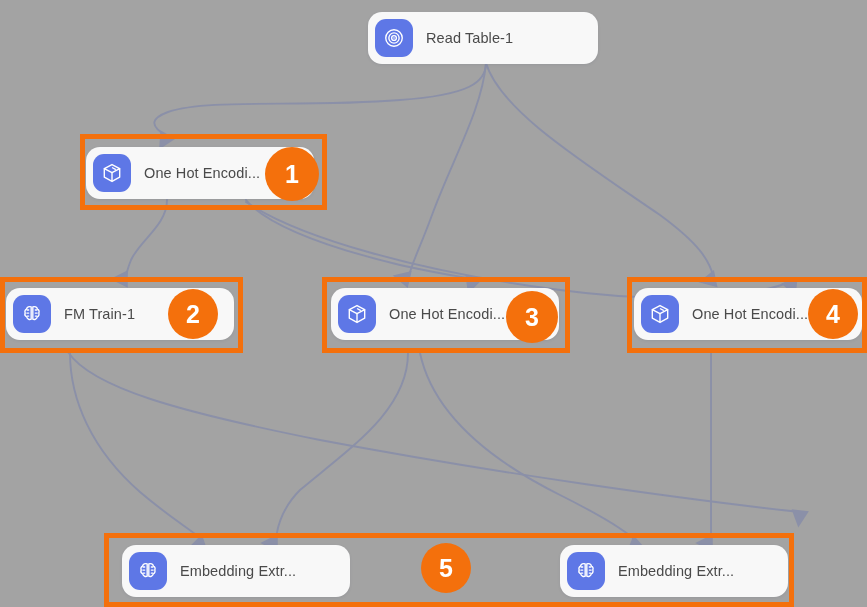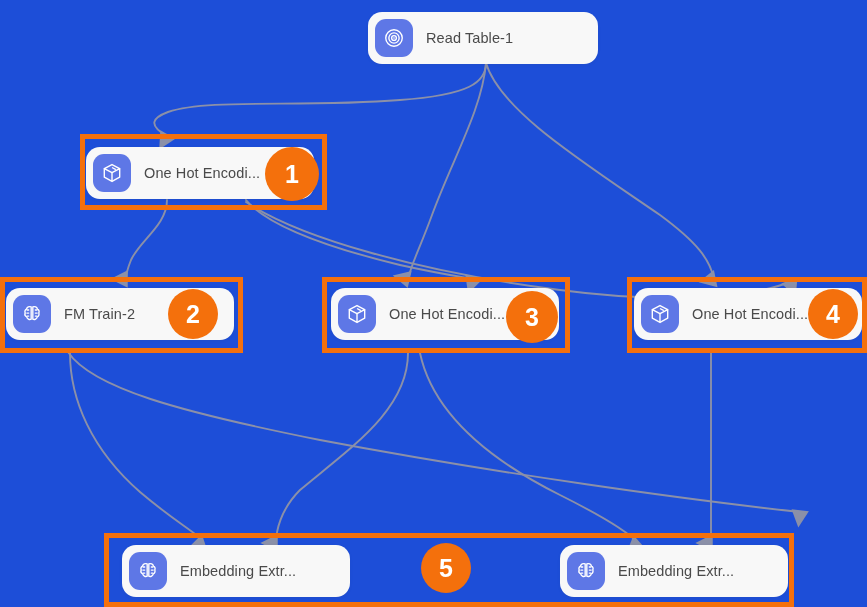--- a/index.html
+++ b/index.html
@@ -4,21 +4,21 @@
 <style>
   html, body {
     margin: 0;
     padding: 0;
     background: #ffffff;
   }
   #canvas-root {
     position: relative;
     width: 867px;
     height: 607px;
-    background: #1d4ed8;
+    background: #a3a3a3;
     overflow: hidden;
     font-family: "Liberation Sans", sans-serif;
     -webkit-font-smoothing: antialiased;
   }
   #edge-layer {
     position: absolute;
     left: 0;
     top: 0;
     width: 867px;
     height: 607px;
@@ -134,21 +134,21 @@
             <path d="M11.1 4.2 C8.9 3.4 6.6 4.6 6.0 6.6 C4.4 7.3 3.8 9.3 4.6 10.8 C3.9 12.4 4.6 14.4 6.2 15.1 C6.7 17.2 9.0 18.5 11.1 17.7 Z"></path>
             <path d="M12.9 4.2 C15.1 3.4 17.4 4.6 18.0 6.6 C19.6 7.3 20.2 9.3 19.4 10.8 C20.1 12.4 19.4 14.4 17.8 15.1 C17.3 17.2 15.0 18.5 12.9 17.7 Z"></path>
             <path d="M8.4 7.6 H6.6"></path>
             <path d="M8.4 11.0 H6.4"></path>
             <path d="M8.4 14.3 H6.8"></path>
             <path d="M15.6 7.6 H17.4"></path>
             <path d="M15.6 11.0 H17.6"></path>
             <path d="M15.6 14.3 H17.2"></path>
           </svg>
         </div>
-        <span class="node-label" style="color: rgb(74, 74, 74);">FM Train-2</span>
+        <span class="node-label" style="color: rgb(74, 74, 74);">FM Train-1</span>
       </div>
       <div class="node" style="left: 331px; top: 288px; width: 228px; background: rgb(248, 248, 248);">
         <div class="node-icon" style="background: rgb(94, 119, 230);">
           <svg width="22" height="22" viewBox="0 0 24 24" fill="none" stroke="#ffffff" stroke-width="1.5" stroke-linejoin="round">
             <path d="M12 2.8 L20.4 7.2 L12 11.6 L3.6 7.2 Z"></path>
             <path d="M3.6 7.2 V16.6 L12 21.2 V11.6"></path>
             <path d="M20.4 7.2 V16.6 L12 21.2"></path>
             <path d="M12 6.0 L16.2 8.2"></path>
           </svg>
         </div>

